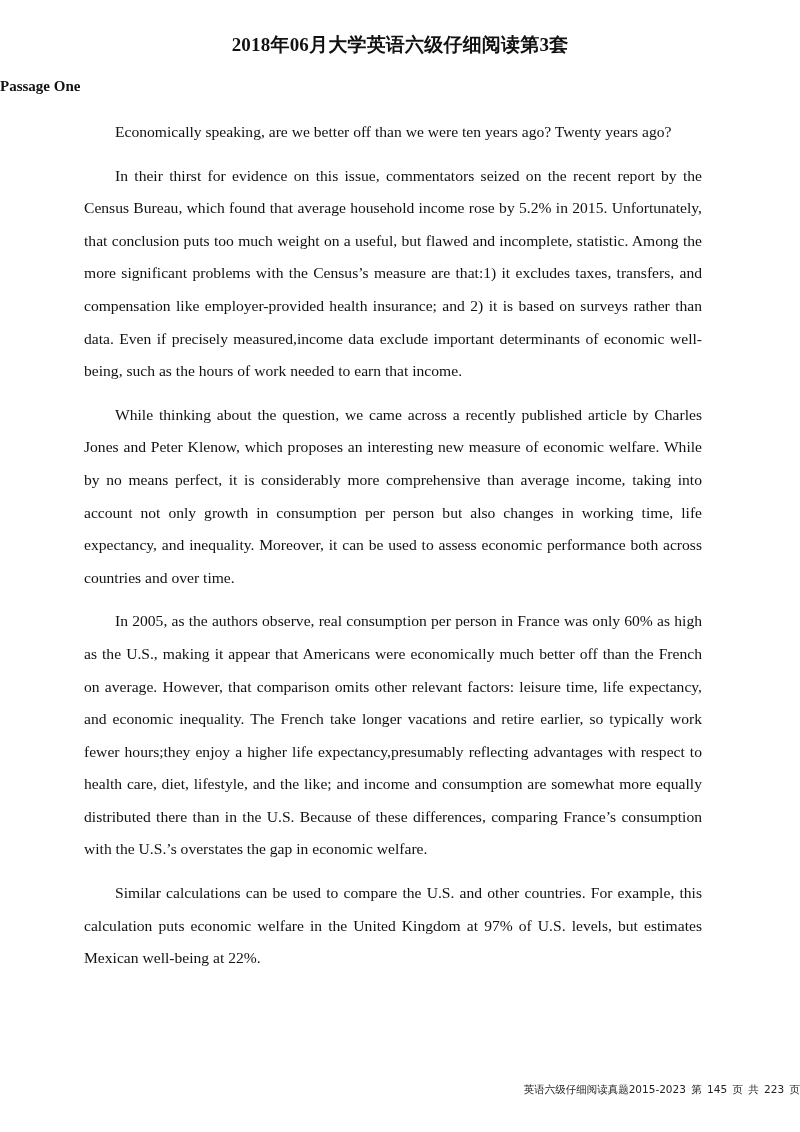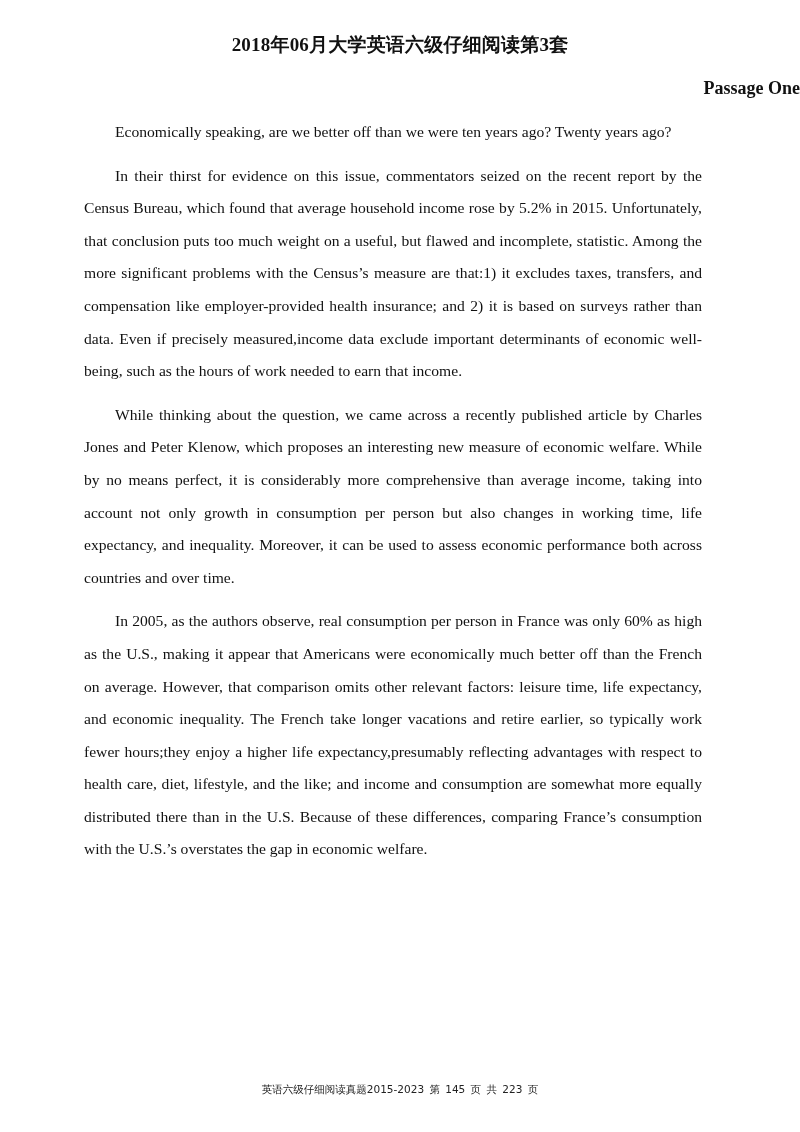--- a/index.html
+++ b/index.html
@@ -29,57 +29,58 @@
       text-align: center;
       font-weight: bold;
       font-size: 19px;
       letter-spacing: 0.2px;
     }
     .subtitle {
       position: absolute;
       top: 78px;
       left: 0;
       width: 800px;
-      text-align: right;
+      text-align: left;
       font-weight: bold;
-      font-size: 18px;
+      font-size: 15px;
     }
     .body {
       position: absolute;
       left: 84px;
       top: 116px;
       width: 632px;
       font-size: 15.6px;
       line-height: 32.6px;
       text-align: justify;
     }
     .body p {
       margin: 0 14px 11px 0;
       text-indent: 31px;
     }
     .footer {
       position: absolute;
       top: 1083px;
       left: 0;
       width: 800px;
-      text-align: center;
+      text-align: right;
       font-size: 10.5px;
       color: #222;
       font-family: "DejaVu Sans", "Liberation Sans", sans-serif;
       word-spacing: 2px;
     }
   </style>
 </head>
 <body>
 
 <div class="page">
   <div class="title">2018年06月大学英语六级仔细阅读第3套</div>
   <div class="subtitle">Passage One</div>
 
   <div class="body">
     <p>Economically speaking, are we better off than we were ten years ago? Twenty years ago?</p>
     <p>In their thirst for evidence on this issue, commentators seized on the recent report by the Census Bureau, which found that average household income rose by 5.2% in 2015. Unfortunately, that conclusion puts too much weight on a useful, but flawed and incomplete, statistic. Among the more significant problems with the Census’s measure are that:1) it excludes taxes, transfers, and compensation like employer-provided health insurance; and 2) it is based on surveys rather than data. Even if precisely measured,income data exclude important determinants of economic well-being, such as the hours of work needed to earn that income.</p>
     <p>While thinking about the question, we came across a recently published article by Charles Jones and Peter Klenow, which proposes an interesting new measure of economic welfare. While by no means perfect, it is considerably more comprehensive than average income, taking into account not only growth in consumption per person but also changes in working time, life expectancy, and inequality. Moreover, it can be used to assess economic performance both across countries and over time.</p>
     <p>In 2005, as the authors observe, real consumption per person in France was only 60% as high as the U.S., making it appear that Americans were economically much better off than the French on average. However, that comparison omits other relevant factors: leisure time, life expectancy, and economic inequality. The French take longer vacations and retire earlier, so typically work fewer hours;they enjoy a higher life expectancy,presumably reflecting advantages with respect to health care, diet, lifestyle, and the like; and income and consumption are somewhat more equally distributed there than in the U.S. Because of these differences, comparing France’s consumption with the U.S.’s overstates the gap in economic welfare.</p>
+    <p>Similar calculations can be used to compare the U.S. and other countries. For example, this calculation puts economic welfare in the United Kingdom at 97% of U.S. levels, but estimates Mexican well-being at 22%.</p>
   </div>
 
   <div class="footer">英语六级仔细阅读真题2015-2023 第 145 页 共 223 页</div>
 </div>
 
 </body></html>

